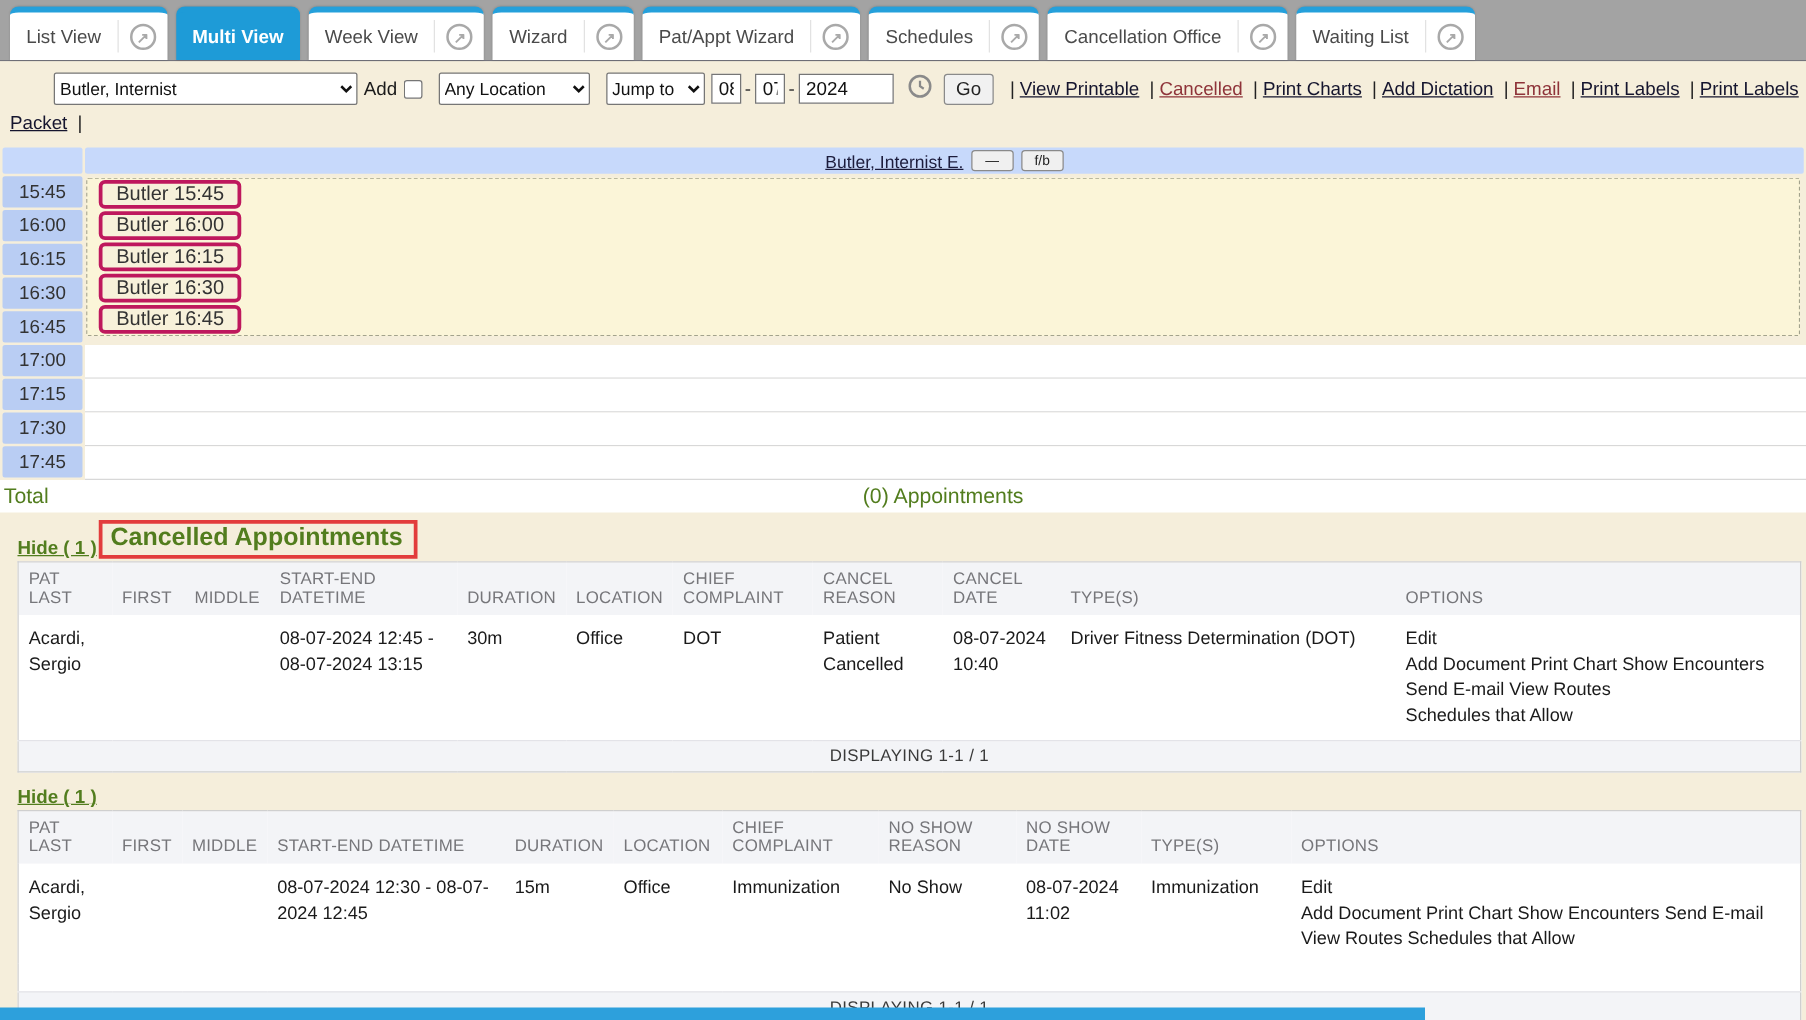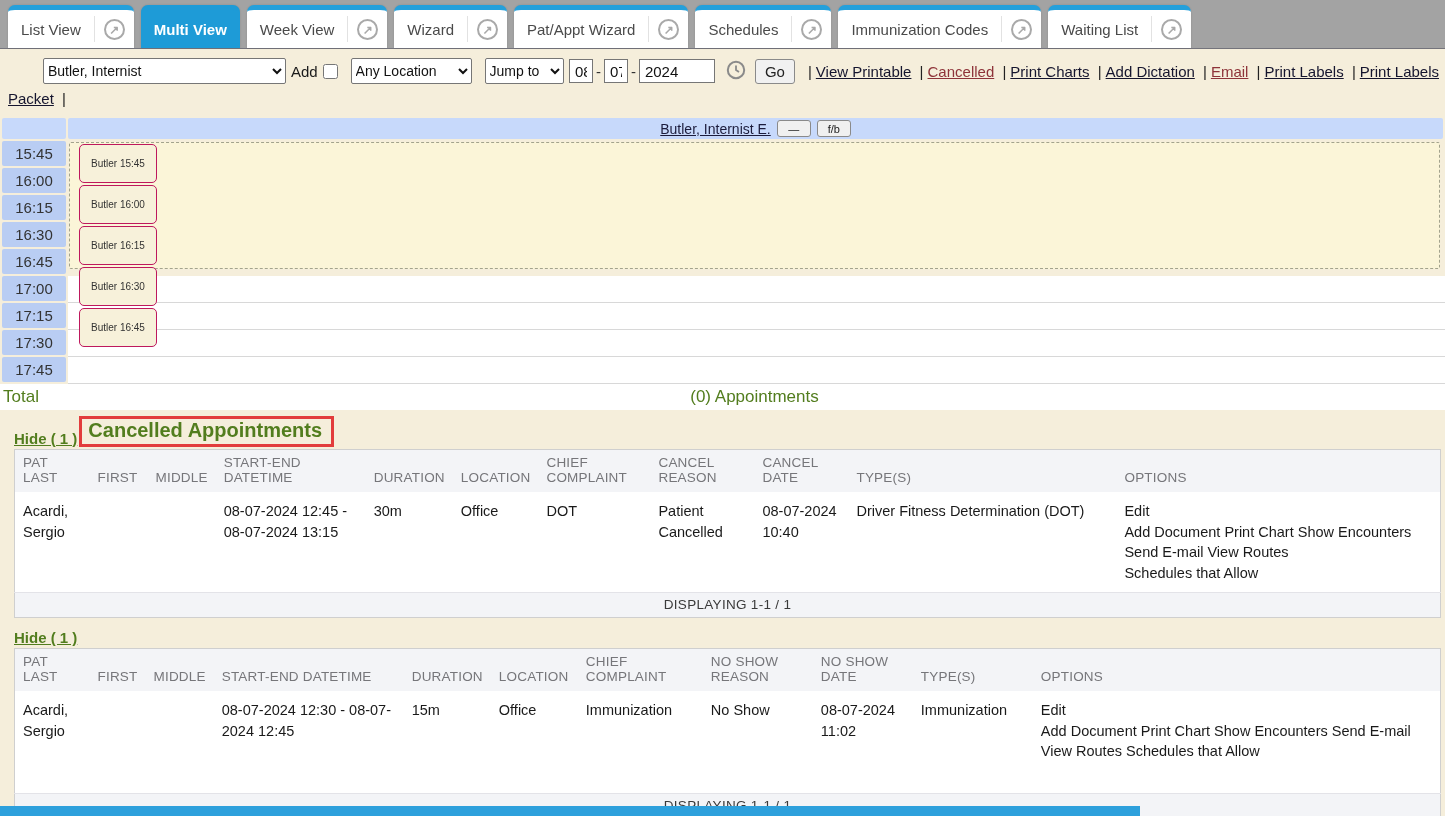--- a/index.html
+++ b/index.html
@@ -177,25 +177,25 @@
   }
   .slot-stack{
     display:flex;
     flex-direction:column;
     gap:2px;
     align-items:flex-start;
     padding:1px 0 0 9px;
   }
   .slot-btn{
     background:#f7f1da;
-    border:1px solid #be185d;
+    border:3px solid #be185d;
     border-radius:5px;
-    height:39px;
+    height:23px;
     padding:0 11px;
-    font-size:10px;
+    font-size:16px;
     font-family:"Liberation Sans",sans-serif;
     color:#333;
     cursor:pointer;
   }
   .white-row{
     height:27px;
     background:#fff;
     border-bottom:1px solid #d8d8d8;
   }
   .white-row:first-of-type{ border-top:1px solid #d8d8d8; }
@@ -303,21 +303,21 @@
     <span class="tab-label">Pat/Appt Wizard</span>
     <span class="tab-sep"></span>
     <span class="ext-icon">↗</span>
   </div>
   <div class="tab">
     <span class="tab-label">Schedules</span>
     <span class="tab-sep"></span>
     <span class="ext-icon">↗</span>
   </div>
   <div class="tab">
-    <span class="tab-label">Immunization Codes</span>
+    <span class="tab-label">Cancellation Office</span>
     <span class="tab-sep"></span>
     <span class="ext-icon">↗</span>
   </div>
   <div class="tab">
     <span class="tab-label">Waiting List</span>
     <span class="tab-sep"></span>
     <span class="ext-icon">↗</span>
   </div>
 </div>
 

